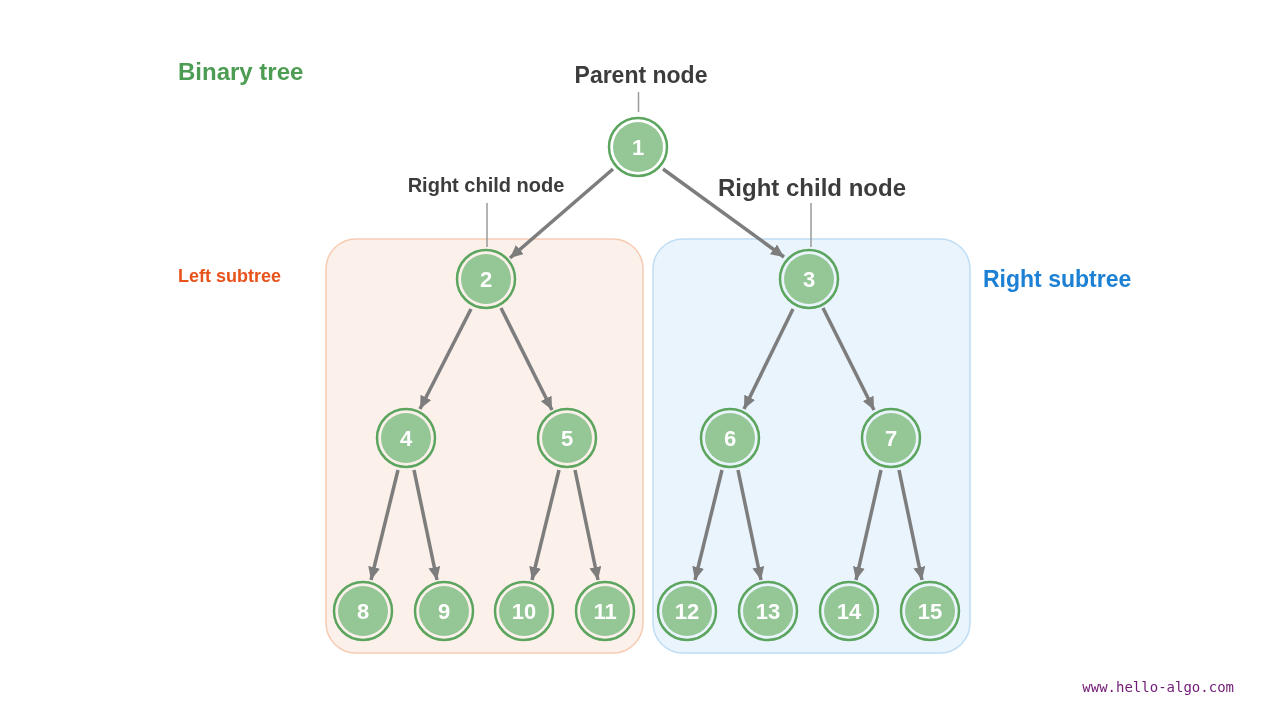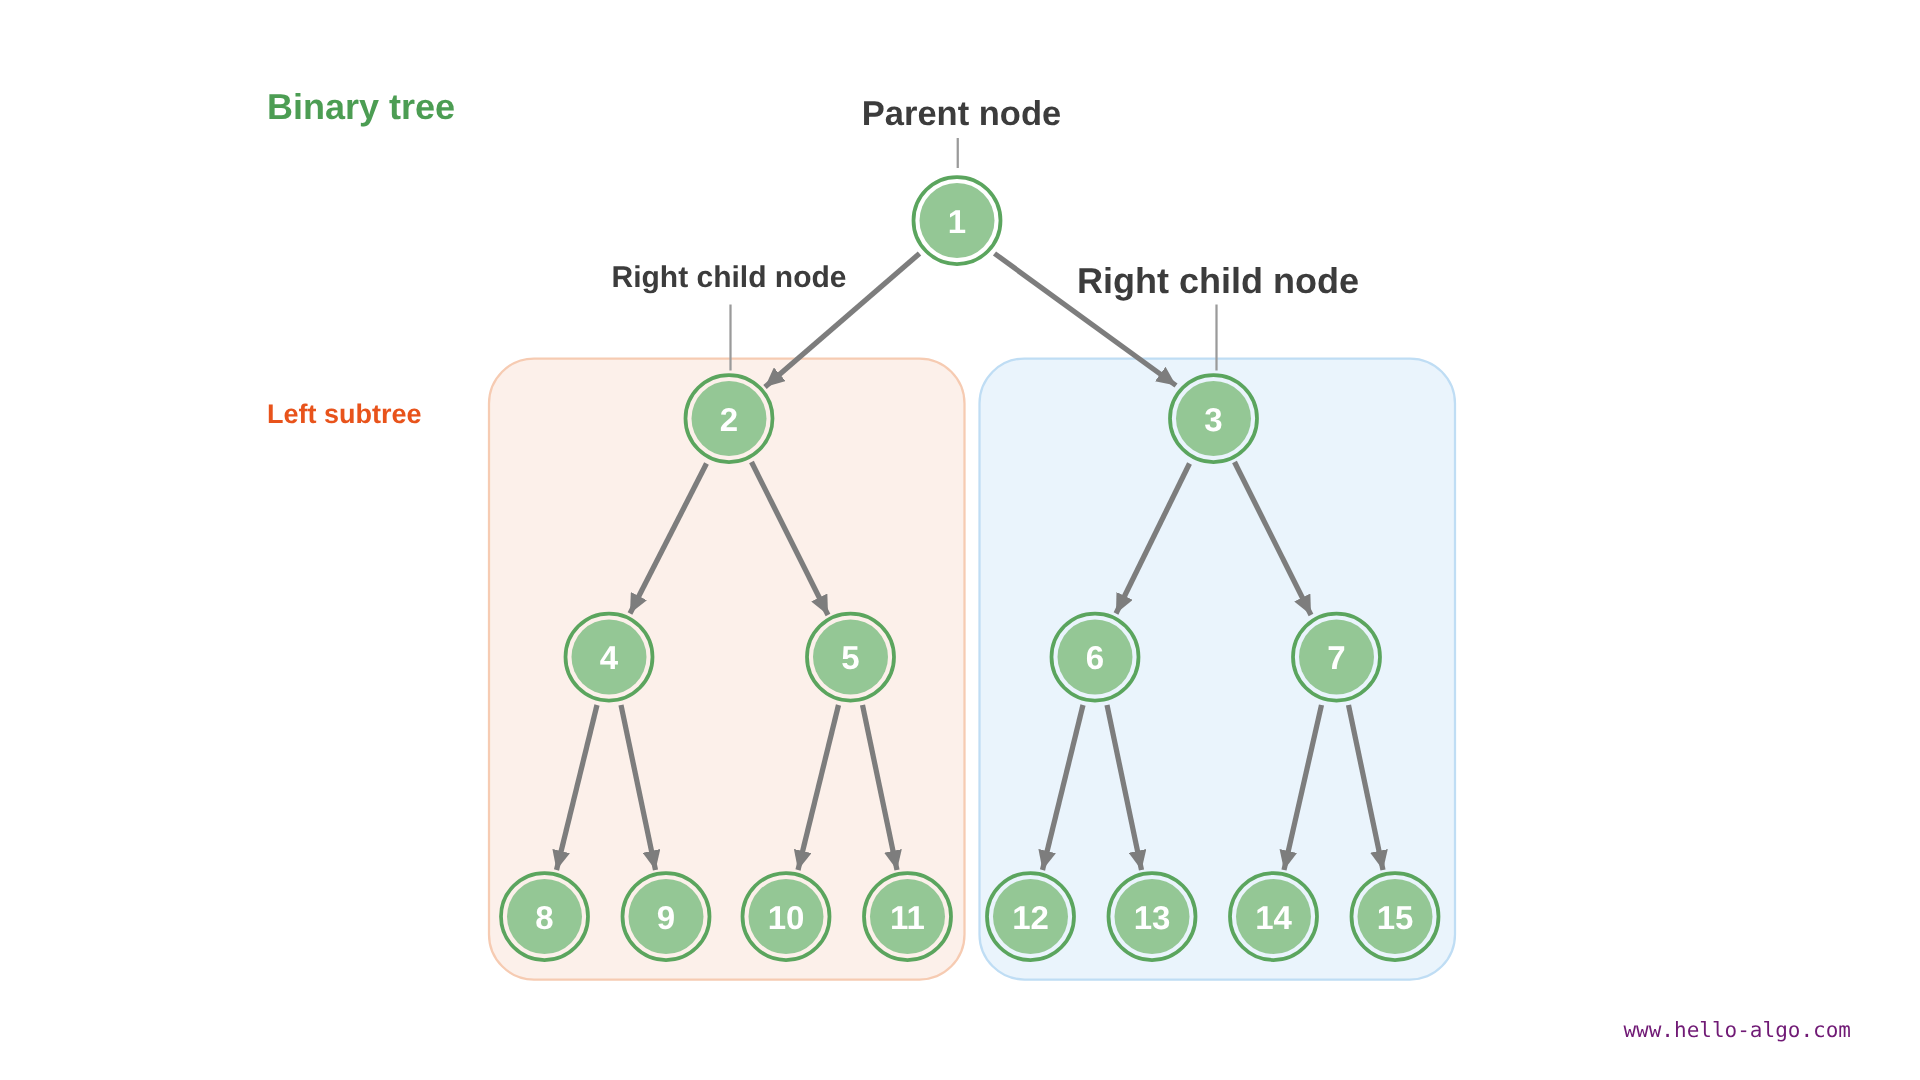--- a/index.html
+++ b/index.html
@@ -161,15 +161,16 @@
         <text class="node-label" y="8">15</text>
       </g>
     </g>
   </svg>
 
   <div class="lbl lbl-title">Binary tree</div>
   <div class="lbl lbl-parent">Parent node</div>
   <div class="lbl lbl-leftchild">Right child node</div>
   <div class="lbl lbl-rightchild">Right child node</div>
   <div class="lbl lbl-leftsub">Left subtree</div>
+  <div class="lbl lbl-rightsub">Right subtree</div>
   <div class="watermark">www.hello-algo.com</div>
 
 </div>
 
 </body></html>

